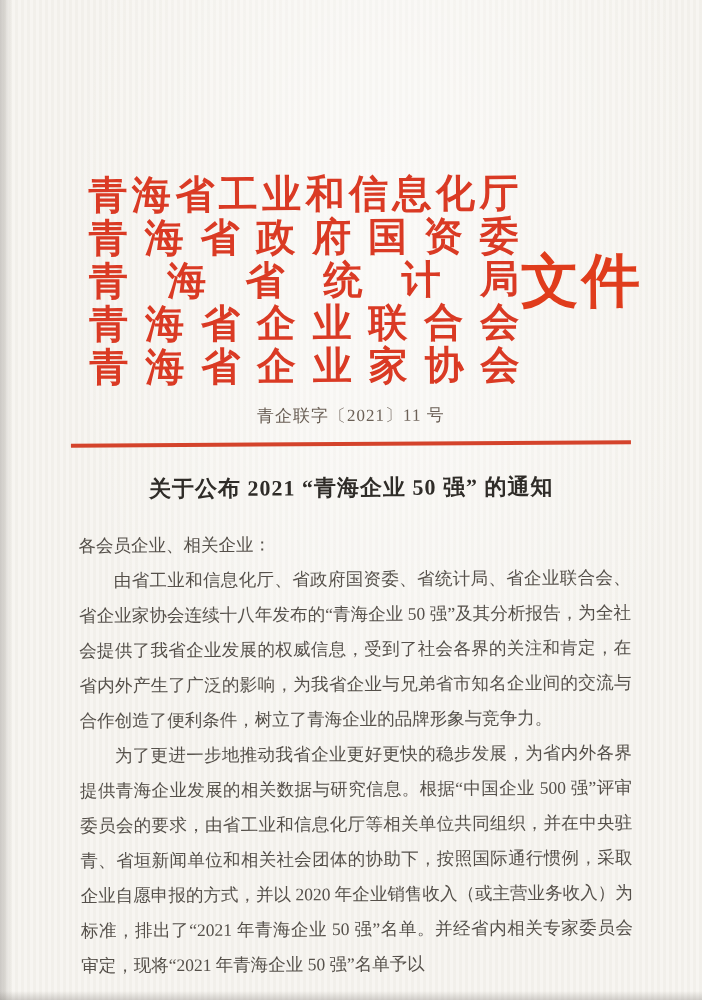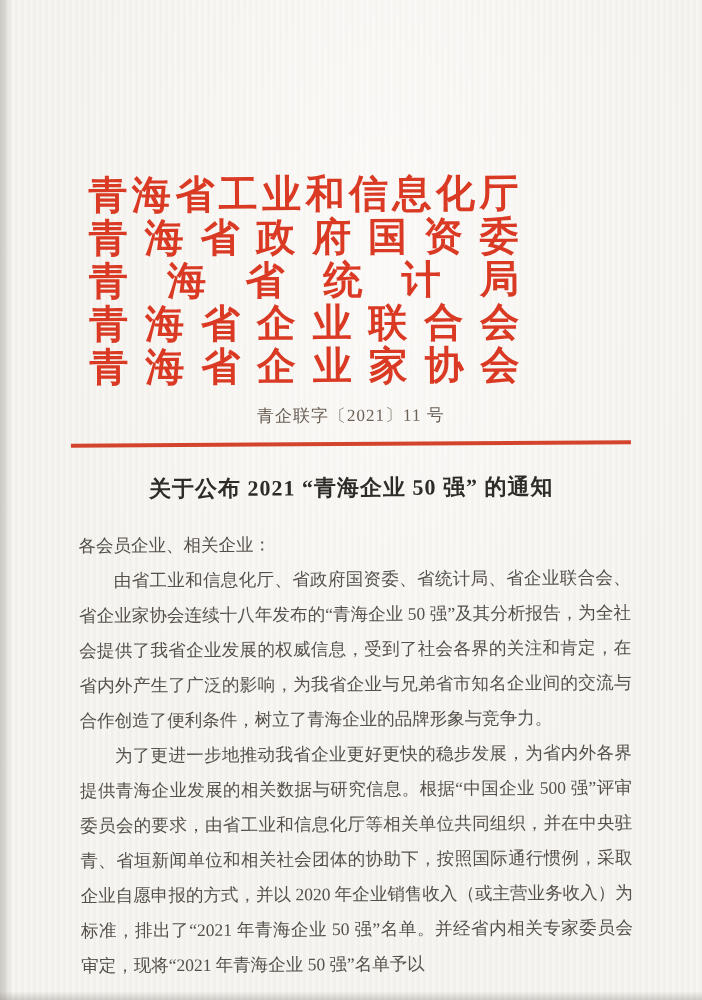--- a/index.html
+++ b/index.html
@@ -170,20 +170,21 @@
             <span>青</span>
             <span>海</span>
             <span>省</span>
             <span>企</span>
             <span>业</span>
             <span>家</span>
             <span>协</span>
             <span>会</span>
           </div>
       </div>
+      <div class="doc-type">文件</div>
     </div>
 
     <div class="doc-number">青企联字〔2021〕11 号</div>
 
     <div class="red-divider"></div>
 
     <h1 class="title">关于公布 2021 “青海企业 50 强” 的通知</h1>
 
     <div class="body-text">
       <p class="salutation">各会员企业、相关企业：</p>

